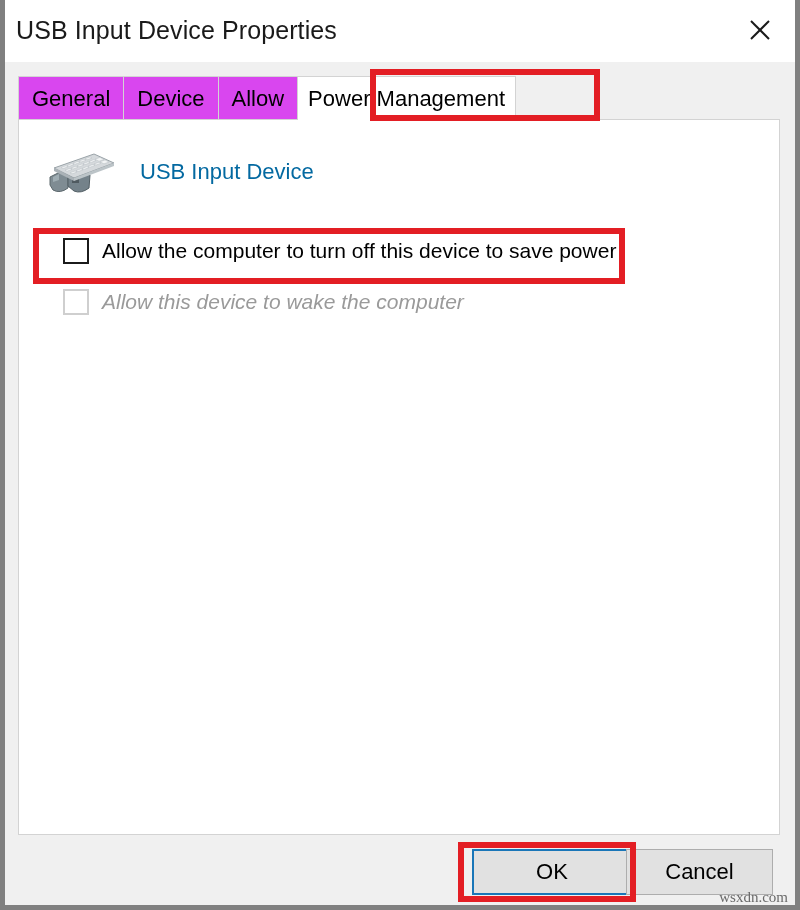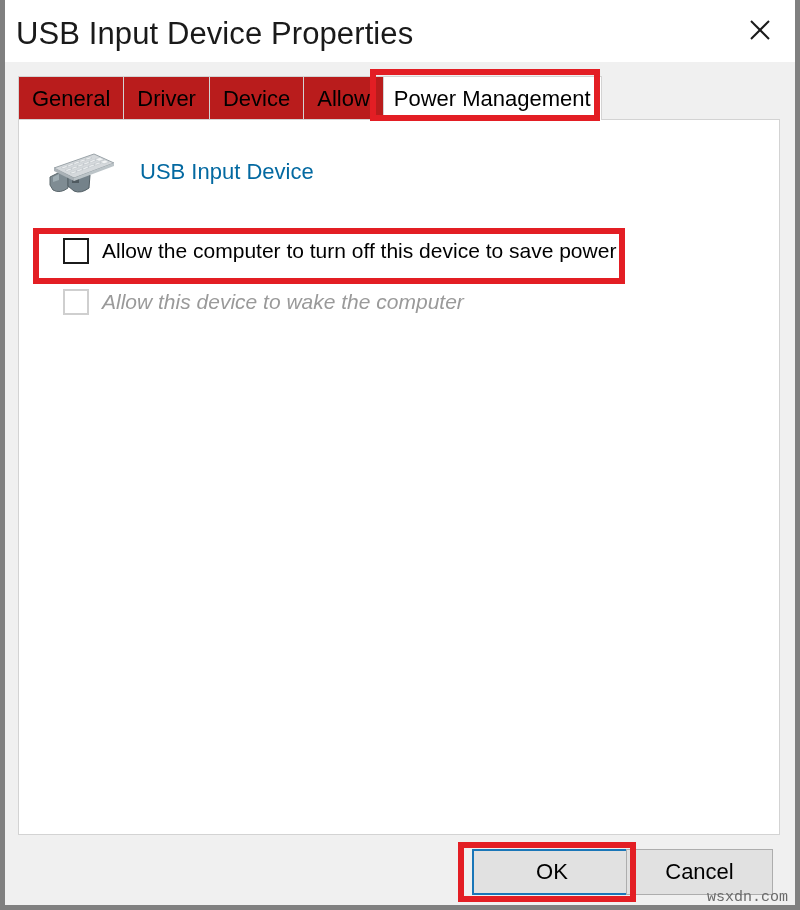--- a/index.html
+++ b/index.html
@@ -33,21 +33,21 @@
     position: absolute;
     left: 0; top: 0;
     width: 790px;
     height: 62px;
     background: #ffffff;
   }
   #title-text {
     position: absolute;
     left: 11px;
     top: 16px;
-    font-size: 31px;
+    font-size: 25px;
     font-weight: 400;
     color: #1a1a1a;
     letter-spacing: 0.1px;
     white-space: nowrap;
   }
   #close-button {
     position: absolute;
     right: 8px;
     top: 6px;
     width: 54px;
@@ -67,21 +67,21 @@
   }
   #tablist {
     position: absolute;
     left: 13px;
     top: 14px;
     height: 44px;
     display: flex;
     align-items: stretch;
   }
   .tab {
-    background: #b91c1c;
+    background: #d946ef;
     border: 1px solid #d3d3d3;
     border-bottom: none;
     margin-right: -1px;
     padding: 0 13px;
     display: flex;
     align-items: center;
     font-size: 22px;
     color: #000000;
     cursor: pointer;
     white-space: nowrap;
@@ -208,21 +208,21 @@
   #redbox-ok     { left: 458px; top: 842px; width: 178px; height: 60px; }
 
   
   #watermark {
     position: absolute;
     right: 12px;
     bottom: 4px;
     font-size: 15px;
     color: #6a6a6a;
     z-index: 30;
-    font-family: Liberation Mono, monospace;
+    font-family: Liberation Serif, serif;
   }
 </style>
 </head>
 <body>
 
 <div id="window">
 
   <div id="titlebar">
     <div id="title-text">USB Input Device Properties</div>
     <div id="close-button">
@@ -230,23 +230,20 @@
         <line x1="2" y1="2" x2="20" y2="20" stroke="#1a1a1a" stroke-width="2"></line>
         <line x1="20" y1="2" x2="2" y2="20" stroke="#1a1a1a" stroke-width="2"></line>
       </svg>
     </div>
   </div>
 
   <div id="tabstrip">
     <div id="tablist">
       <div class="tab">
         <span>General</span>
-      </div>
-      <div class="tab">
-        <span>Driver</span>
       </div>
       <div class="tab">
         <span>Device</span>
       </div>
       <div class="tab">
         <span>Allow</span>
       </div>
       <div class="tab selected">
         <span>Power Management</span>
       </div>

